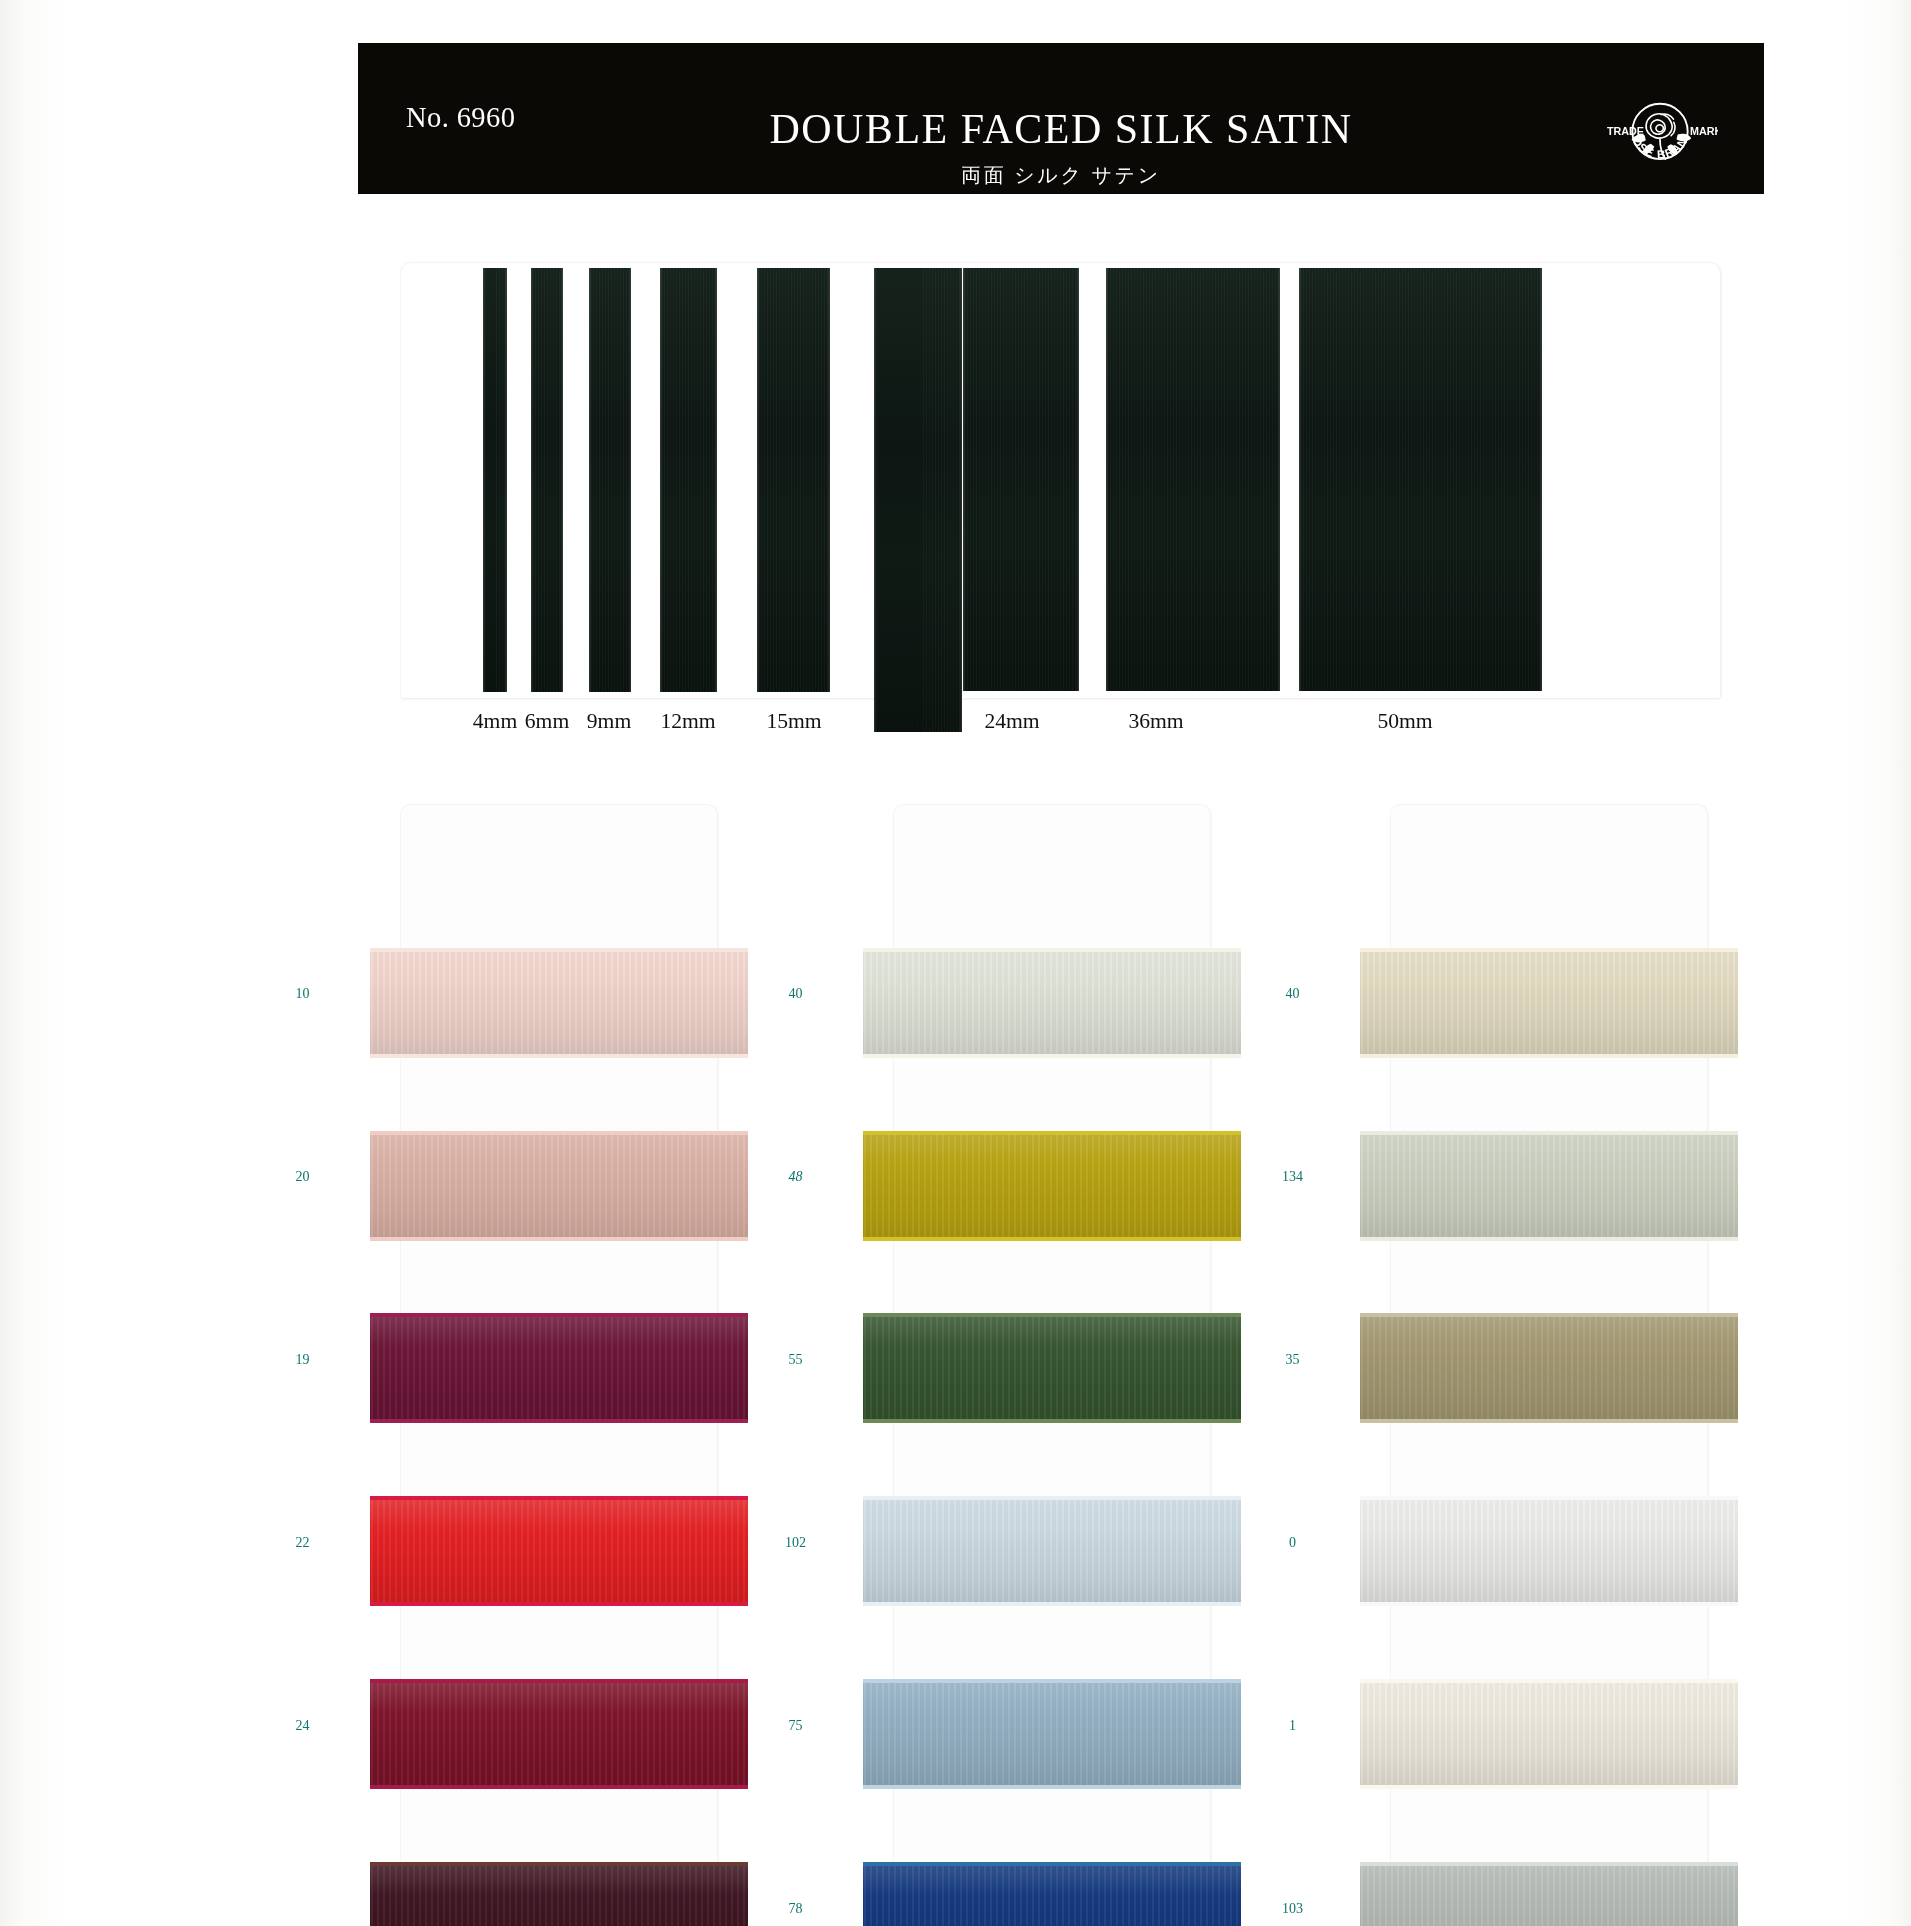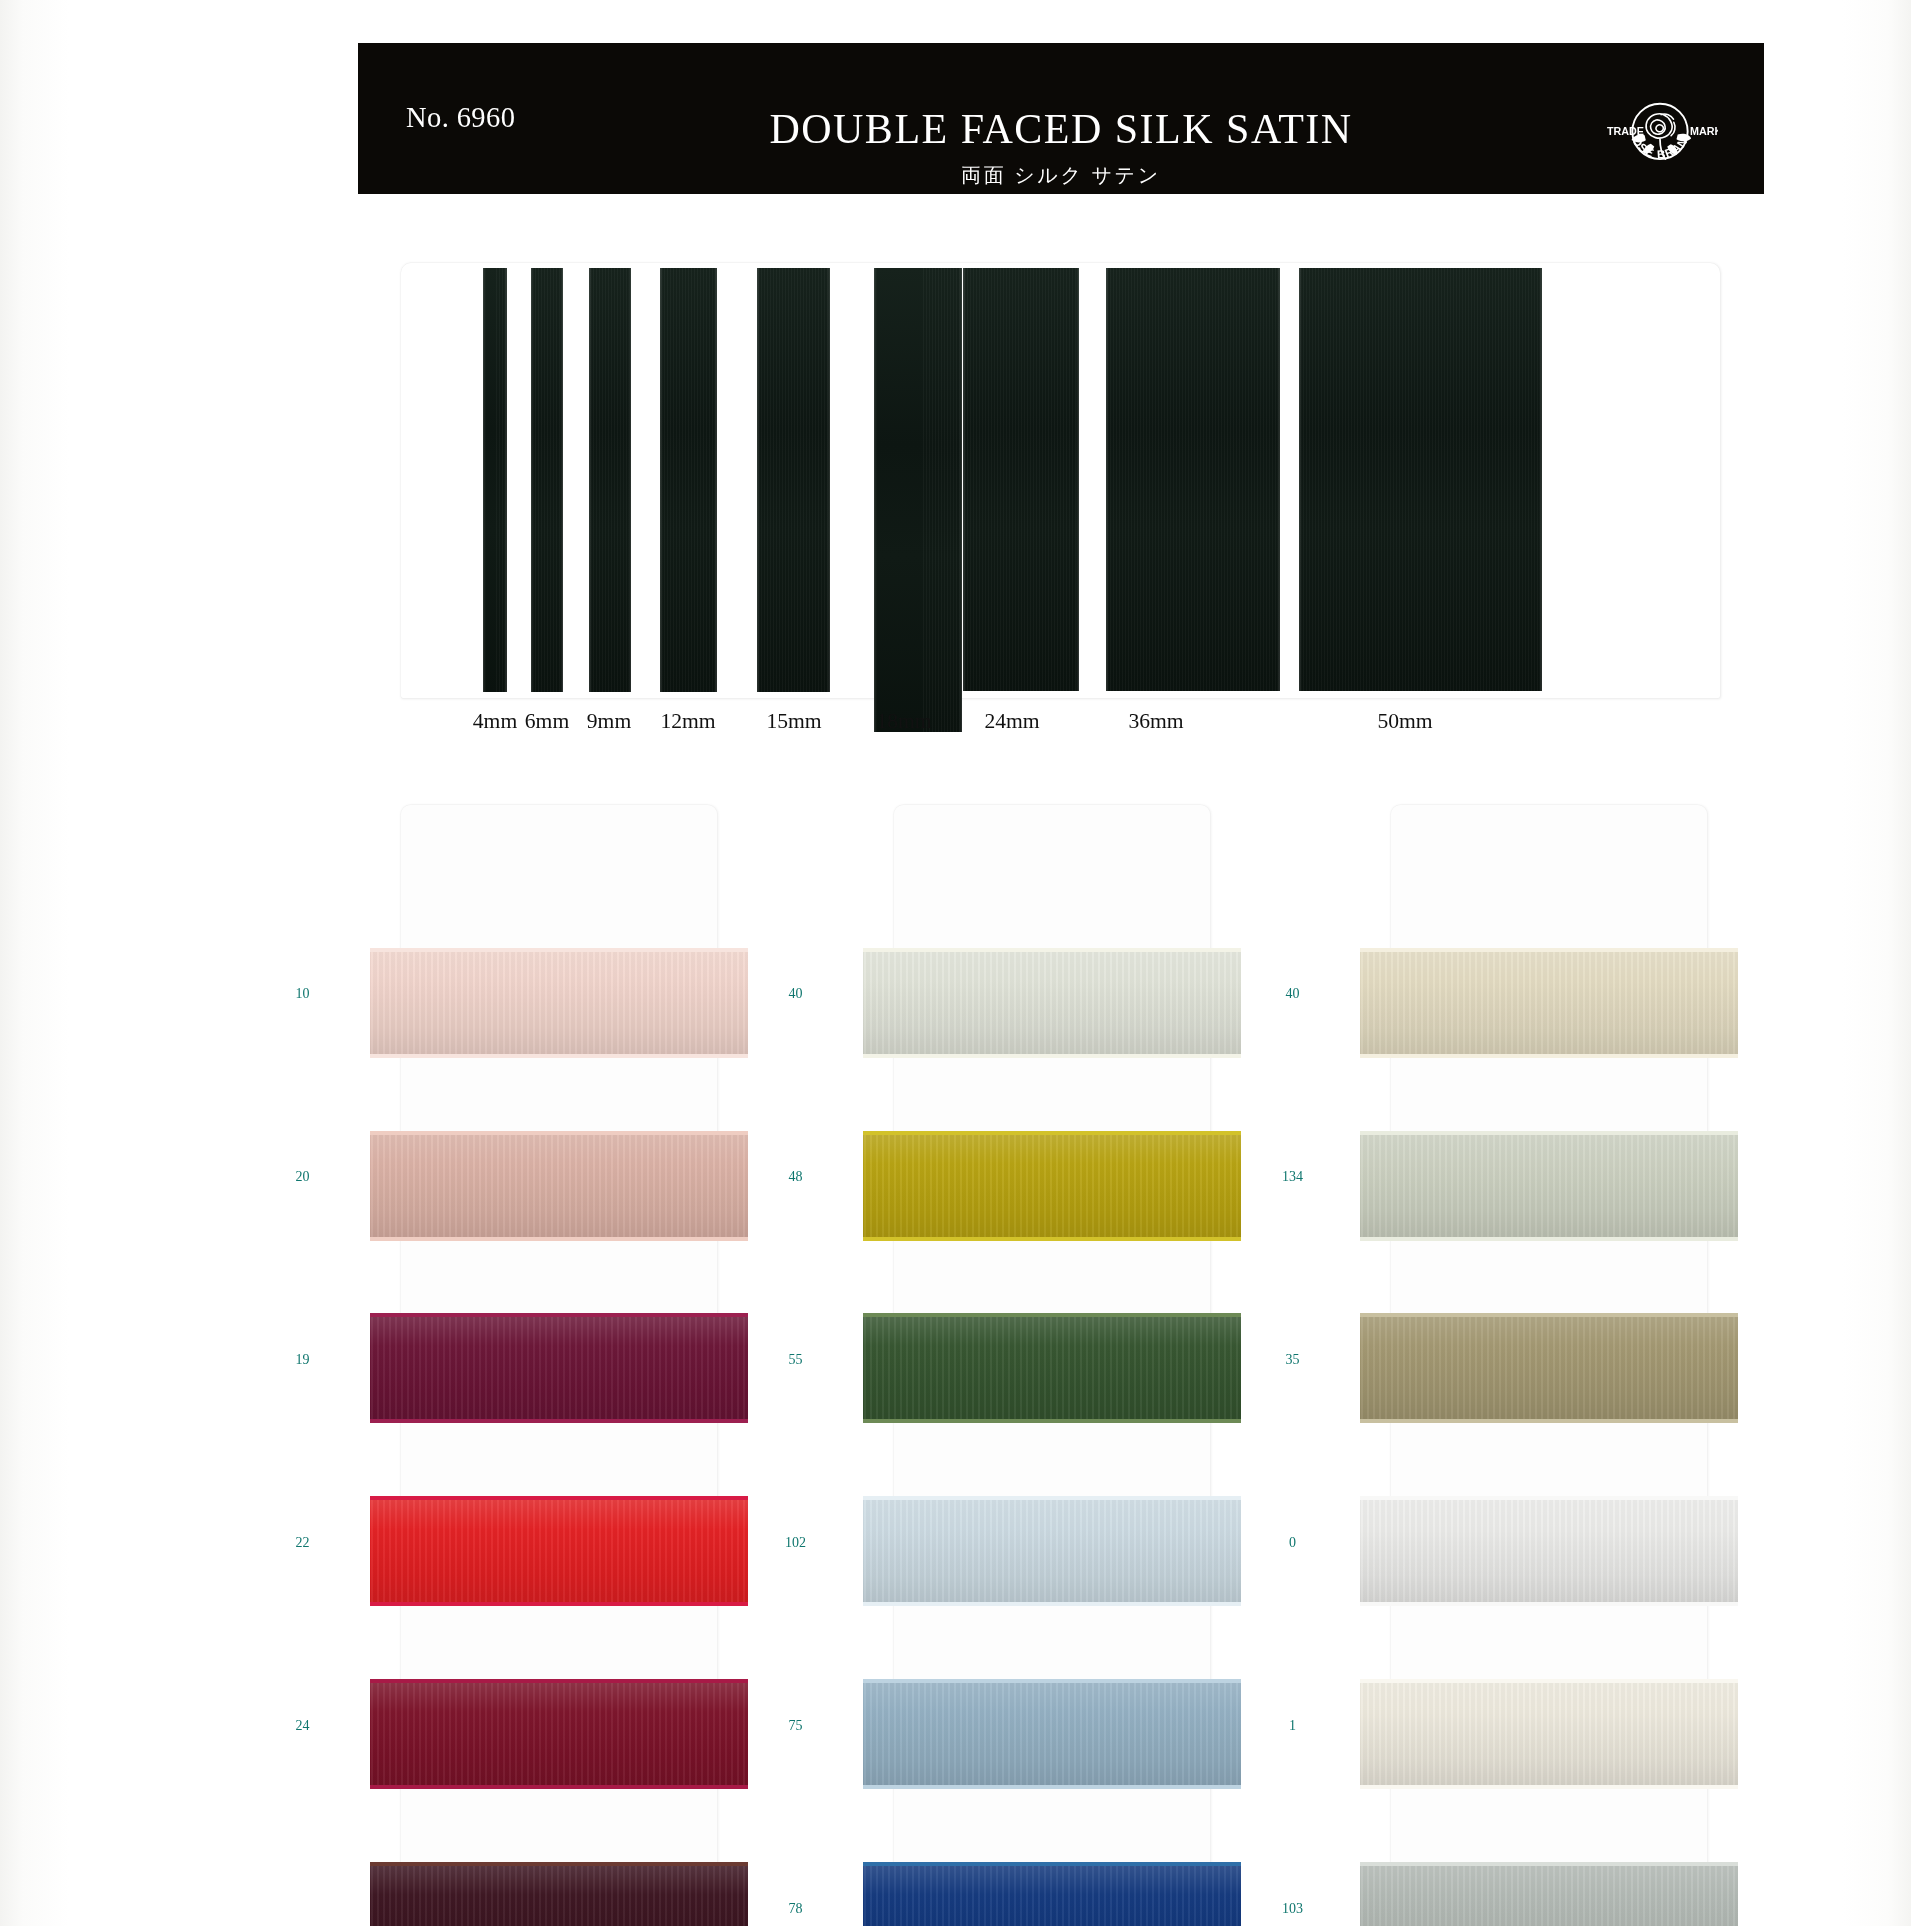--- a/index.html
+++ b/index.html
@@ -293,21 +293,21 @@
     </div>
   </div>
 <div id="swatchLayer">
     <div class="sw-num" style="position: absolute; left: 239px; top: 986px;">10</div>
     <div class="sw-num" style="position: absolute; left: 239px; top: 1169px;">20</div>
     <div class="sw-num" style="position: absolute; left: 239px; top: 1352px;">19</div>
     <div class="sw-num" style="position: absolute; left: 239px; top: 1535px;">22</div>
     <div class="sw-num" style="position: absolute; left: 239px; top: 1718px;">24</div>
     <div class="sw-num" style="position: absolute; left: 239px; top: 1901px; margin-top: 36px;">19</div>
     <div class="sw-num" style="position: absolute; left: 732px; top: 986px;">40</div>
-    <div class="sw-num" style="position: absolute; left: 732px; top: 1169px;">48</div>
+    <div class="sw-num" style="position: absolute; left: 732px; top: 1169px; font-style: italic;">48</div>
     <div class="sw-num" style="position: absolute; left: 732px; top: 1352px;">55</div>
     <div class="sw-num" style="position: absolute; left: 732px; top: 1535px;">102</div>
     <div class="sw-num" style="position: absolute; left: 732px; top: 1718px;">75</div>
     <div class="sw-num" style="position: absolute; left: 732px; top: 1901px;">78</div>
     <div class="sw-num" style="position: absolute; left: 1229px; top: 986px;">40</div>
     <div class="sw-num" style="position: absolute; left: 1229px; top: 1169px;">134</div>
     <div class="sw-num" style="position: absolute; left: 1229px; top: 1352px;">35</div>
     <div class="sw-num" style="position: absolute; left: 1229px; top: 1535px;">0</div>
     <div class="sw-num" style="position: absolute; left: 1229px; top: 1718px;">1</div>
     <div class="sw-num" style="position: absolute; left: 1229px; top: 1901px;">103</div>

